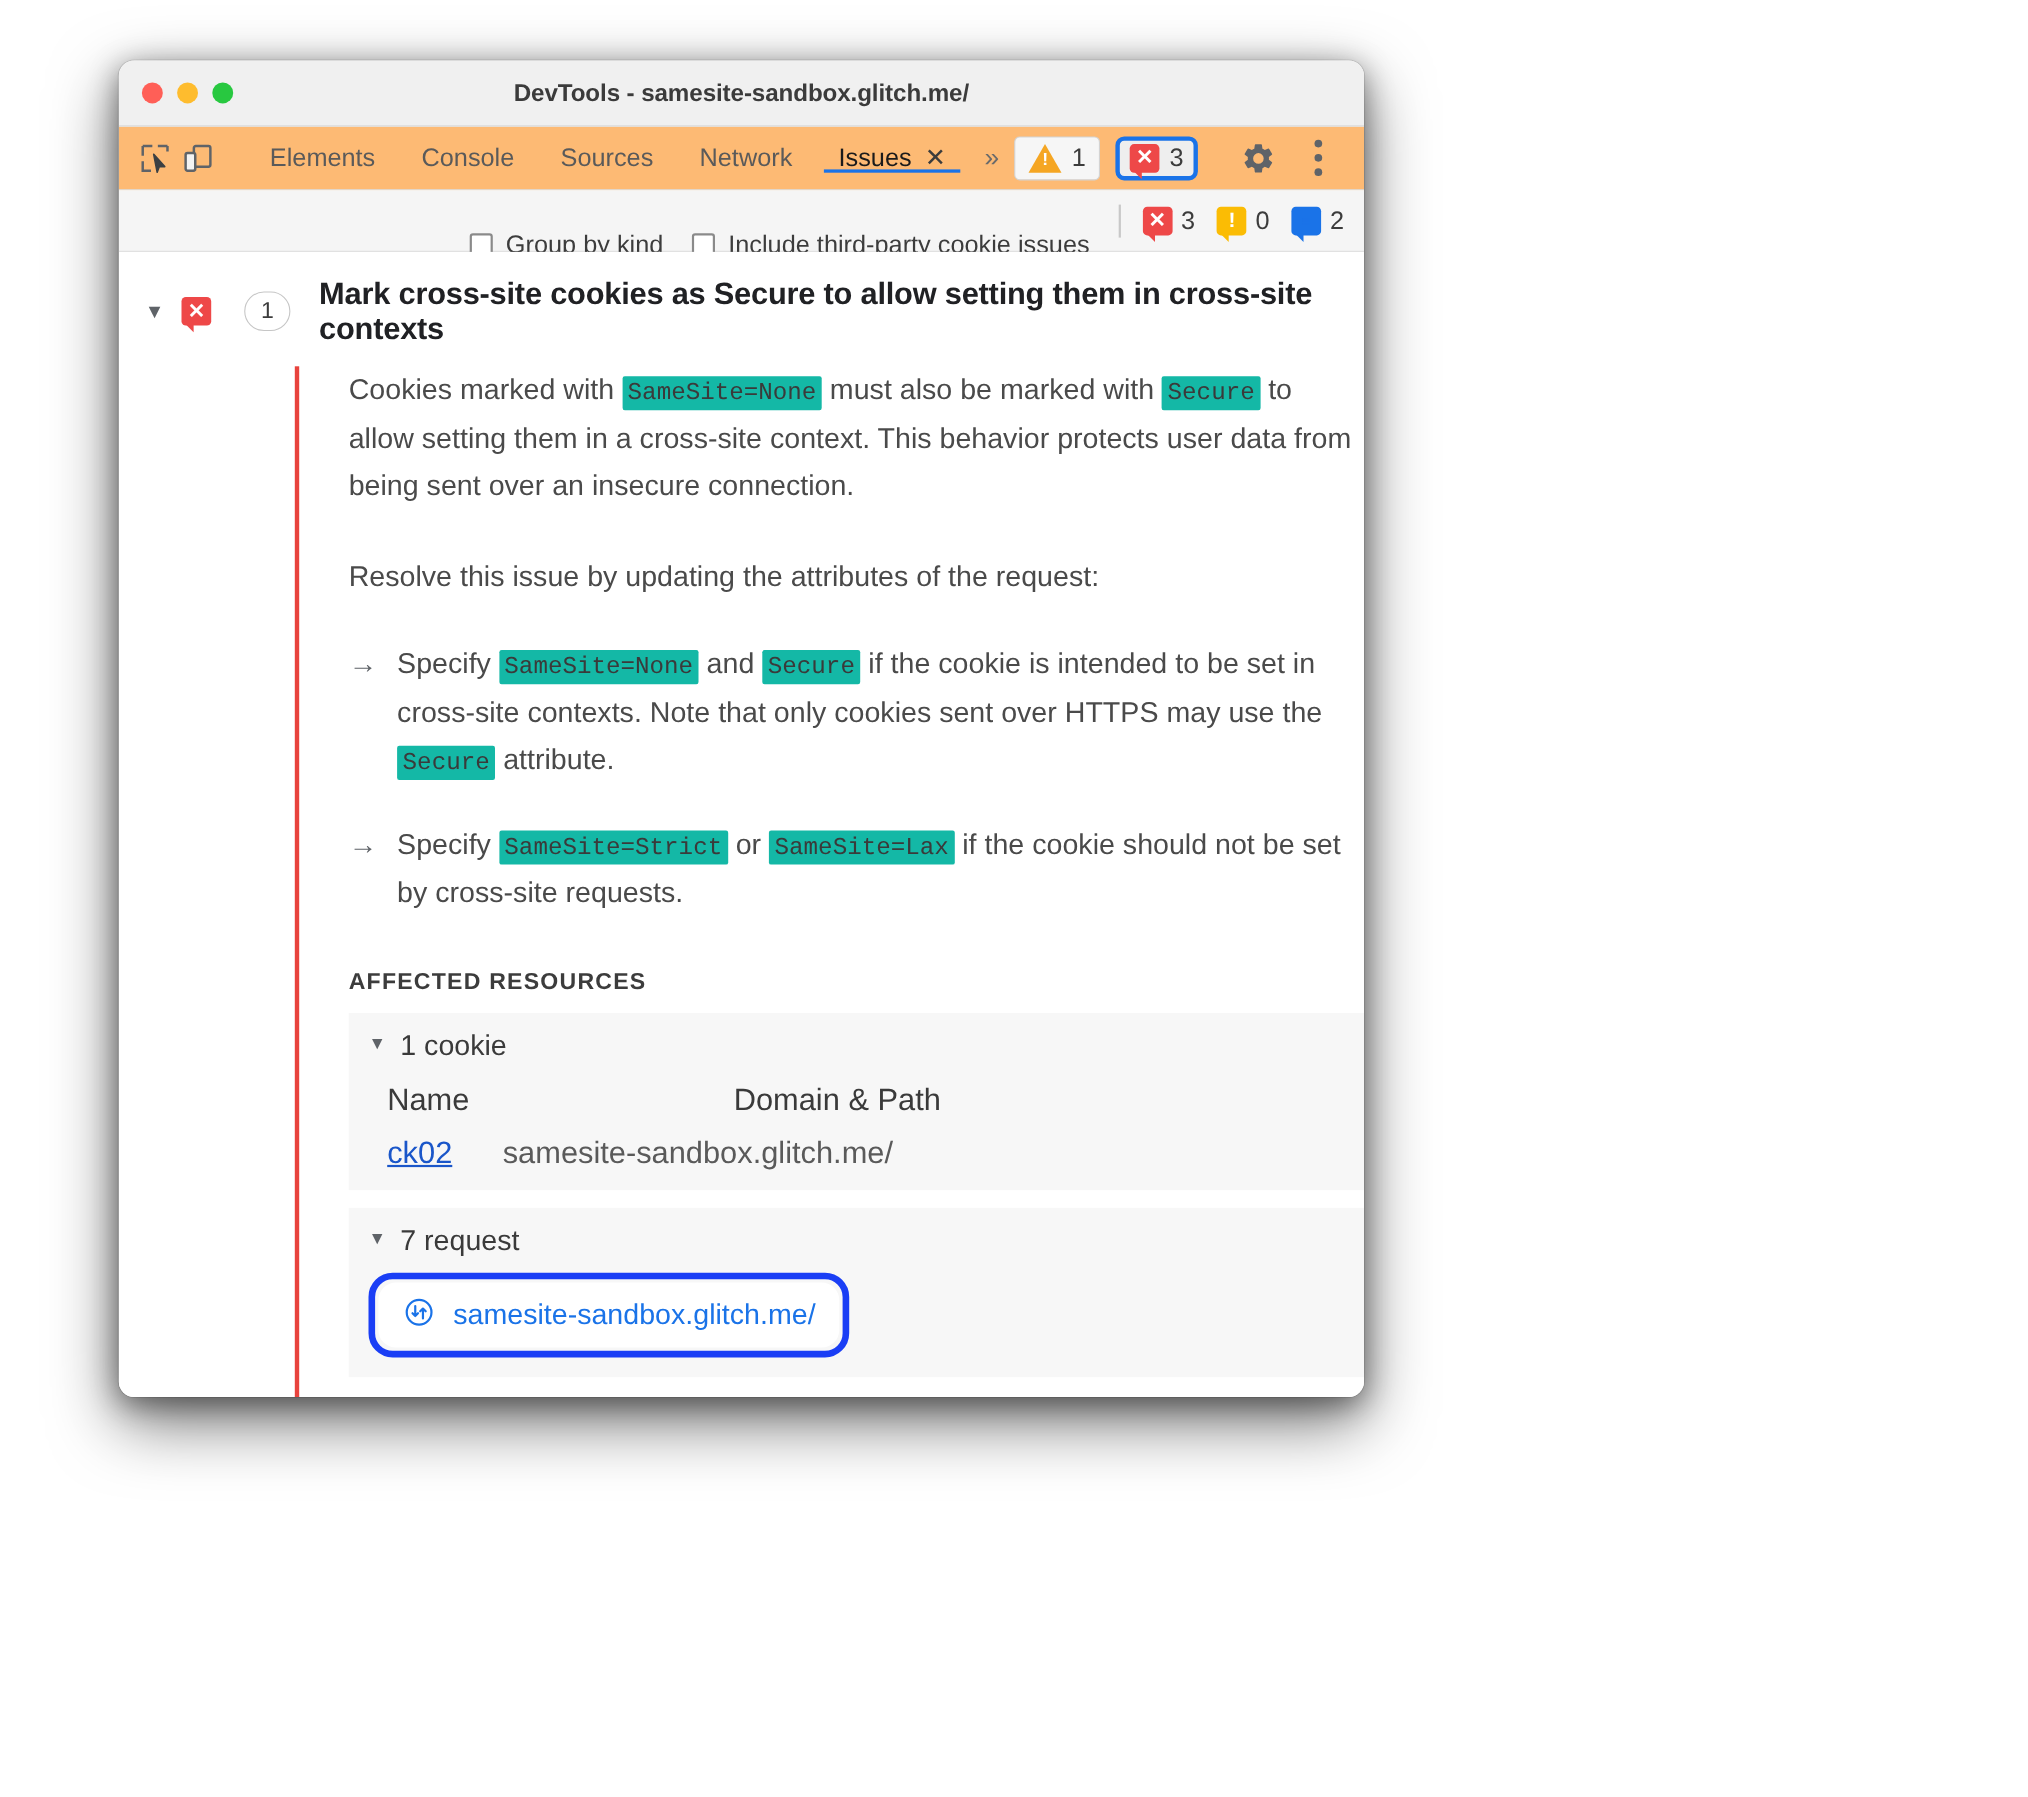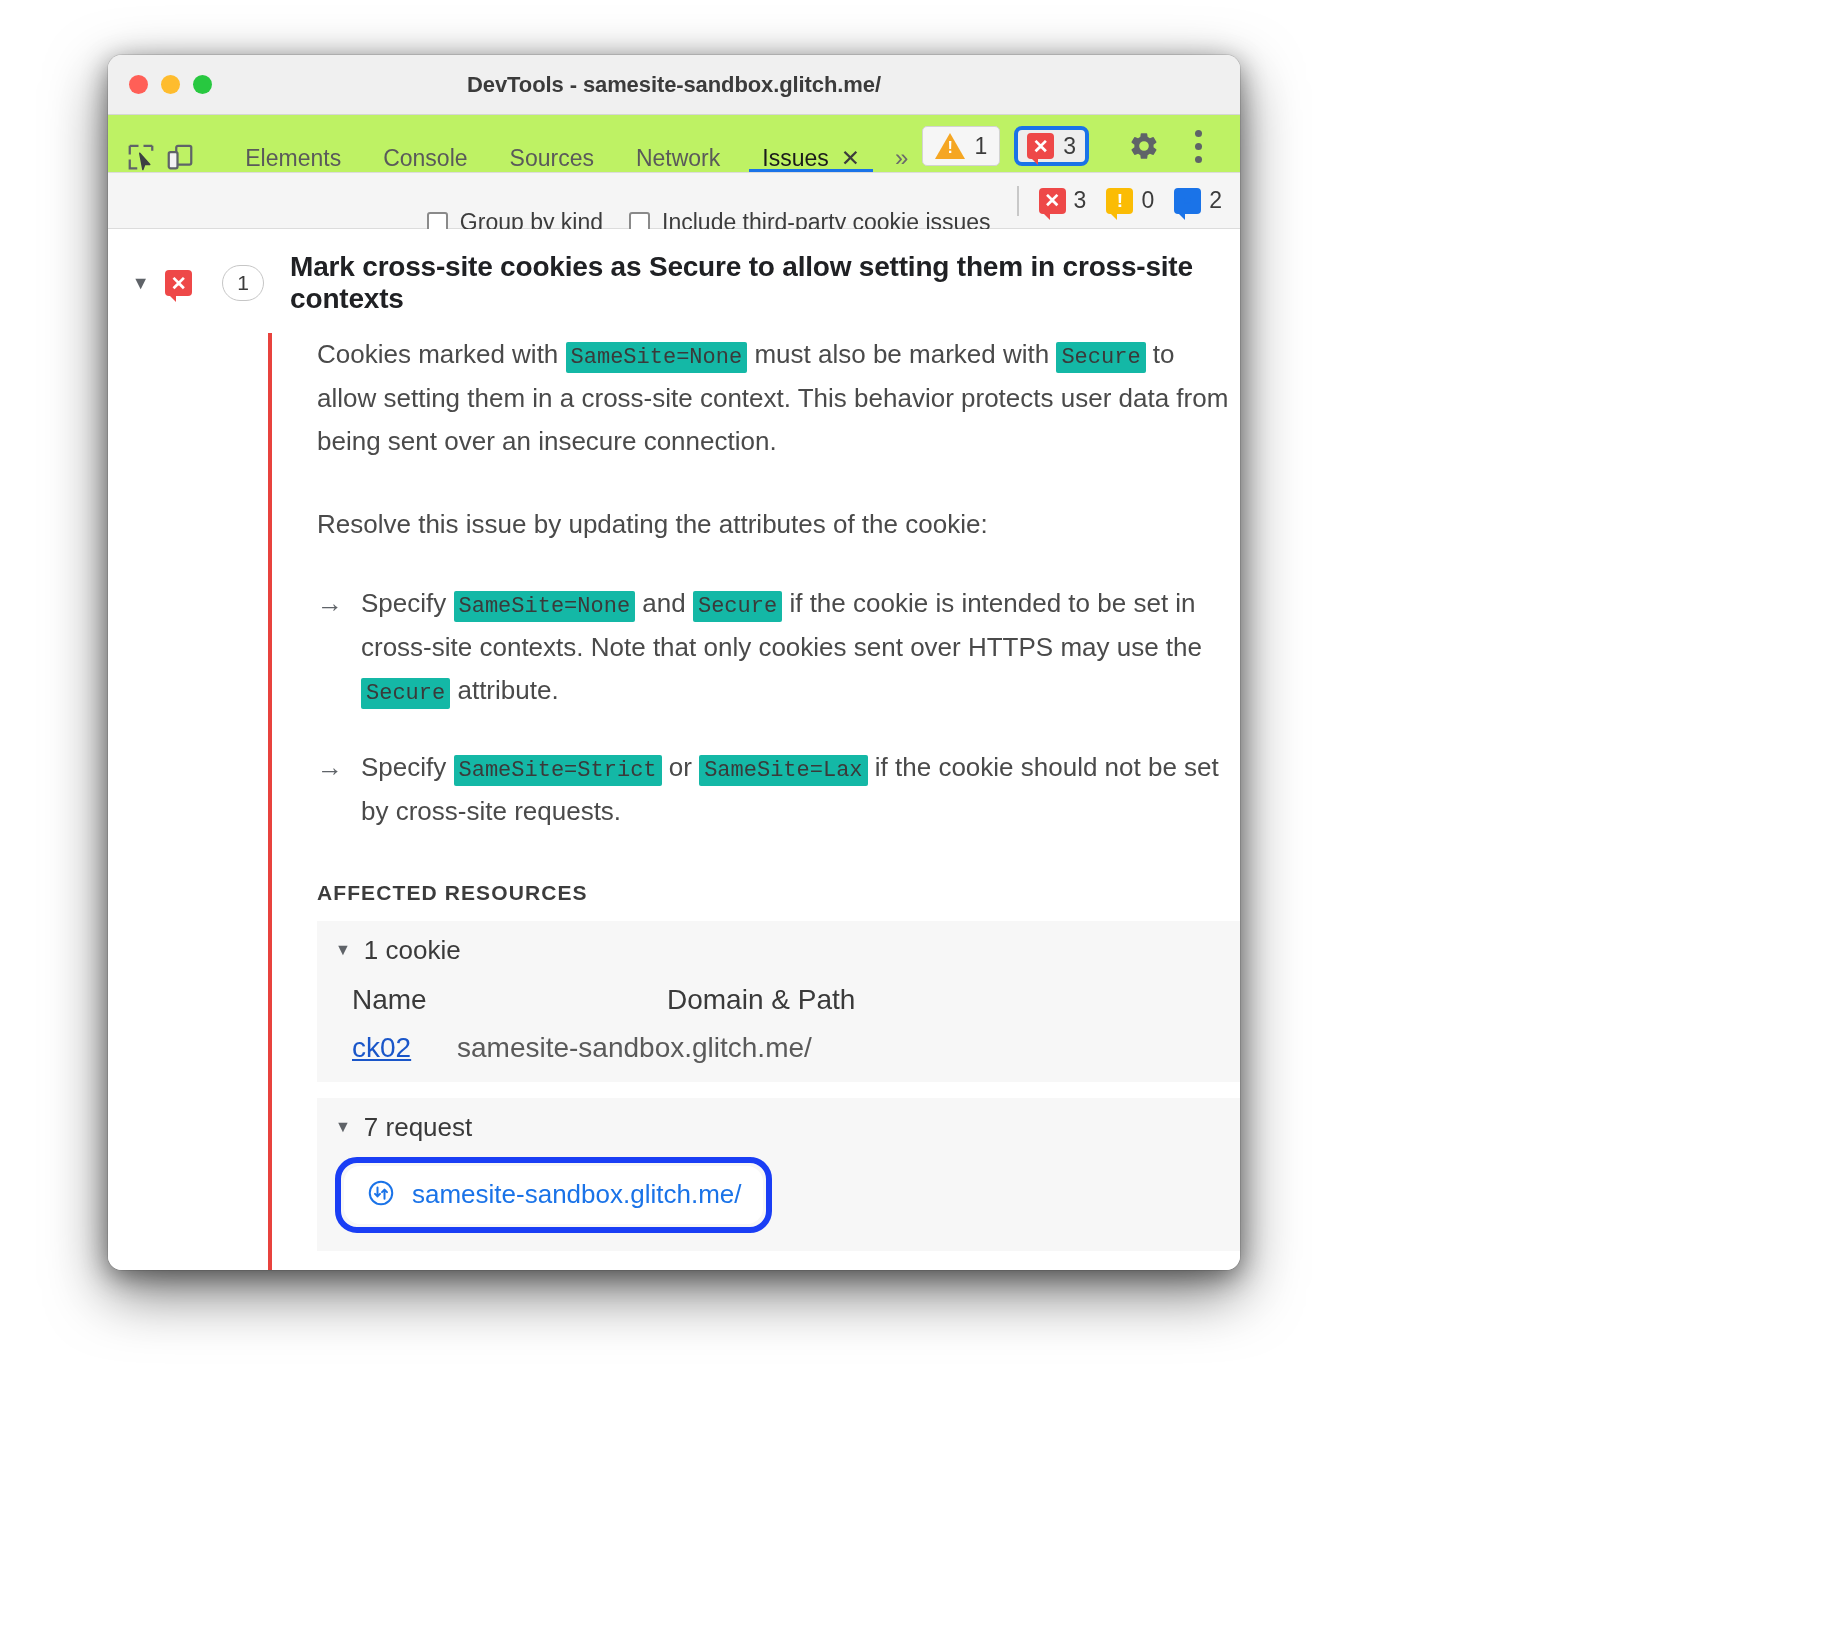--- a/index.html
+++ b/index.html
@@ -65,24 +65,24 @@
     text-align: center;
     font-size: 22px;
     font-weight: bold;
     color: #3b3b3b;
     letter-spacing: -0.1px;
   }
 
   
   .tabbar {
     height: 58px;
-    background: #bef264;
+    background: #fdba74;
     border-bottom: 1px solid #dcdcdc;
     display: flex;
-    align-items: flex-end;
+    align-items: center;
     flex: none;
     padding-left: 14px;
   }
   .tool-icon-btn {
     width: 48px;
     display: flex;
     align-items: center;
     justify-content: center;
     cursor: pointer;
   }
@@ -549,21 +549,21 @@
         <span class="count-pill">1</span>
         <span class="issue-title">Mark cross-site cookies as Secure to allow setting them in cross-site contexts</span>
       </div>
 
       <div class="issue-body">
 
         <p class="para">
           <span>Cookies marked with </span><code>SameSite=None</code><span> must also be marked with </span><code>Secure</code><span> to allow setting them in a cross-site context. This behavior protects user data from being sent over an insecure connection.</span>
         </p>
 
-        <p class="para tight">Resolve this issue by updating the attributes of the cookie:</p>
+        <p class="para tight">Resolve this issue by updating the attributes of the request:</p>
 
         <p class="bullet-line">
           <span class="arrow">→</span><span>Specify </span><code>SameSite=None</code><span> and </span><code>Secure</code><span> if the cookie is intended to be set in cross-site contexts. Note that only cookies sent over HTTPS may use the </span><code>Secure</code><span> attribute.</span>
         </p>
 
         <p class="bullet-line">
           <span class="arrow">→</span><span>Specify </span><code>SameSite=Strict</code><span> or </span><code>SameSite=Lax</code><span> if the cookie should not be set by cross-site requests.</span>
         </p>
 
         <div class="affected-label">AFFECTED RESOURCES</div>

